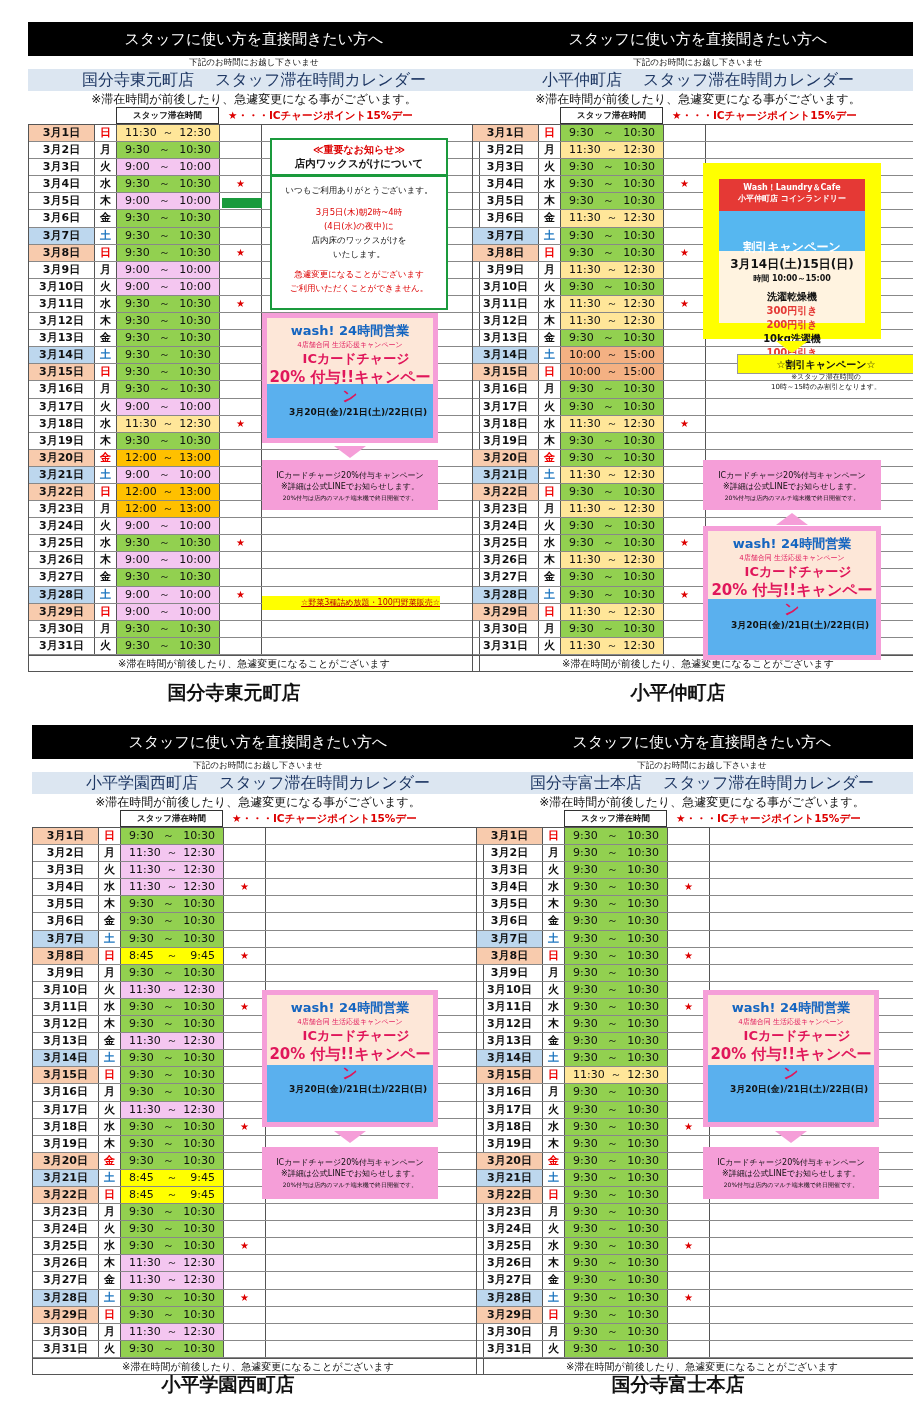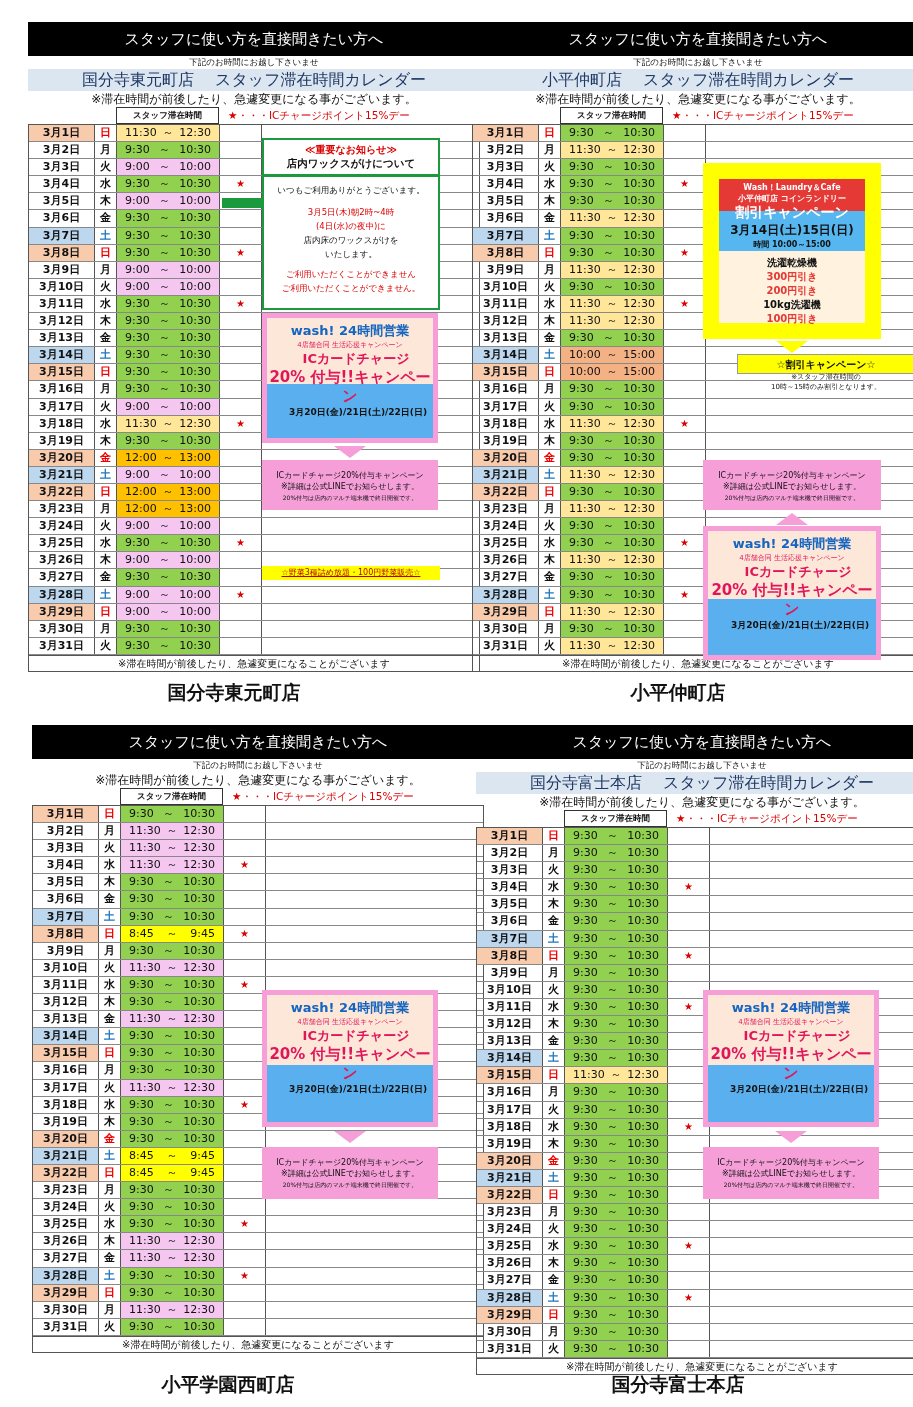--- a/index.html
+++ b/index.html
@@ -4,56 +4,56 @@
 <style>
   * { box-sizing: border-box; margin: 0; padding: 0; }
   body { width: 913px; height: 1407px; background: #fff; font-family: "DejaVu Sans", sans-serif; color: #111; position: relative; overflow: hidden; }
   .panel { position: absolute; width: 452px; }
   .banner { background: #000; color: #fff; text-align: center; font-size: 15px; height: 34px; line-height: 34px; }
   .subnote { text-align: center; font-size: 8.5px; height: 13px; line-height: 13px; }
   .title { background: #dce6f1; color: #1f3864; text-align: center; font-size: 16px; height: 22px; line-height: 22px; white-space: pre; }
   .caution { text-align: center; font-size: 12px; height: 16px; line-height: 16px; }
   .legendrow { position: relative; height: 17px; }
   .legendrow .hdr { position: absolute; left: 88px; width: 103px; height: 17px; border: 1px solid #333; font-size: 8.5px; text-align: center; line-height: 15px; font-weight: bold; background: #fff; }
-  .legendrow .icnote { position: absolute; left: 200px; font-size: 10.5px; color: #d00; font-weight: normal; line-height: 17px; }
+  .legendrow .icnote { position: absolute; left: 200px; font-size: 10.5px; color: #d00; font-weight: bold; line-height: 17px; }
   .grid { position: relative; border: 1px solid #555; }
   .row { display: flex; height: 17.1px; border-bottom: 1px solid #888; font-size: 11px; font-weight: bold; }
   .row .date { width: 66px; text-align: center; line-height: 16px; border-right: 1px solid #555; }
   .row .dow { width: 22px; text-align: center; line-height: 16px; border-right: 1px solid #555; }
   .row .time { width: 103px; display: flex; justify-content: space-between; padding: 0 8px; line-height: 16px; border-right: 1px solid #555; font-weight: normal; }
   .row .star { width: 42px; text-align: center; color: #d00; line-height: 16px; border-right: 1px solid #555; font-size: 10px; }
   .row .notes { flex: 1; }
   .sat .date { background: #bdd7ee; } .sat .dow { color: #1f77c0; }
   .hol .date { background: #f8cbad; } .hol .dow { color: #e00; }
   .c-green { background: #92d050; } .c-pink { background: #f4c6f0; } .c-cream { background: #ffe699; } .c-orange { background: #ffc000; } .c-salmon { background: #f4b183; } .c-yellow { background: #ffff00; }
   .footnote { text-align: center; font-size: 10px; height: 16px; line-height: 16px; border-top: 1px solid #555; }
   .storelabel { position: absolute; text-align: center; font-size: 19px; font-weight: bold; width: 412px; }
   .overlay { position: absolute; font-size: 8px; text-align: center; }
-  .notice-box { border: 2px solid #1a9a3c; background: #fff; }
+  .notice-box { border: 2px solid #1a9a3c; background: #fff; margin-left: 8px; }
   .notice-head { border-bottom: 3px solid #1a9a3c; padding: 3px; }
   .notice-head .red { color: #d00; font-size: 10px; font-weight: bold; }
   .notice-head .blk { font-size: 10.5px; font-weight: bold; }
   .notice-body { font-size: 8.5px; padding: 6px 2px; line-height: 14px; }
   .notice-body .red { color: #d00; }
   .ad { background: #f59ed8; padding: 5px; }
   .ad-inner { background: linear-gradient(180deg,#fde7d8 0%,#fde7d8 55%,#5ab0ee 55%,#5ab0ee 100%); height: 100%; position: relative; text-align: center; }
   .ad-brand { font-size: 13px; color: #1565c0; font-weight: bold; padding-top: 4px; }
   .ad-head { font-size: 13px; color: #e0165a; font-weight: bold; margin-left: 12px; }
   .ad-pct { font-size: 15px; color: #e0165a; font-weight: bold; }
   .ad-dates { font-size: 9px; font-weight: bold; padding-left: 16px; }
   .pinkbox { background: #f59ed8; font-size: 8px; text-align: center; padding: 10px 3px; line-height: 11px; }
   .pinkbox .small { font-size: 6px; }
   .arrow-down { width: 0; height: 0; border-left: 16px solid transparent; border-right: 16px solid transparent; border-top: 12px solid #f59ed8; margin: 3px auto; }
   .arrow-up { width: 0; height: 0; border-left: 16px solid transparent; border-right: 16px solid transparent; border-bottom: 12px solid #f59ed8; margin: 3px auto; }
   .arrow-down-y { width: 0; height: 0; border-left: 16px solid transparent; border-right: 16px solid transparent; border-top: 12px solid #ffff00; margin: 3px auto; }
   .yellowbar { background: #ffff00; font-size: 8px; text-align: center; color: #b00; text-decoration: underline; }
   .campaign { background: #ffff00; padding: 16px; }
   .camp-inner { background: linear-gradient(180deg,#e53935 0%,#e53935 22%,#56b7f0 22%,#56b7f0 50%,#fff3e0 50%); text-align: center; padding: 3px; }
   .camp-inner .t1 { color: #fff; font-size: 8px; font-weight: bold; }
-  .camp-inner .t2 { color: #111; font-size: 14px; font-weight: bold; }
+  .camp-inner .t2 { color: #111; font-size: 12px; font-weight: bold; margin-top: 35px; }
   .camp-inner .t3 { color: #111; font-size: 12px; font-weight: bold; }
   .camp-inner .t4 { font-size: 8px; font-weight: bold; }
   .camp-inner .price { color: #e53935; font-size: 10px; font-weight: bold; }
   .campnote { background: #ffff00; text-align: center; font-size: 7px; padding: 3px; border: 1px solid #999; }
   .campnote .big { font-size: 10px; font-weight: bold; }
   .greenarrow { position: absolute; width: 40px; height: 10px; background: #1a9a3c; }
 </style>
 </head>
 <body>
 
@@ -419,21 +419,21 @@
     <div class="blk">店内ワックスがけについて</div>
   </div>
   <div class="notice-body">
     <div>いつもご利用ありがとうございます。</div>
     <div style="height:8px"></div>
     <div class="red">3月5日(木)朝2時~4時</div>
     <div class="red">(4日(水)の夜中)に</div>
     <div>店内床のワックスがけを</div>
     <div>いたします。</div>
     <div style="height:6px"></div>
-    <div class="red">ご利用いただくことができません</div>
+    <div class="red">急遽変更になることがございます</div>
     <div class="red">ご利用いただくことができません。</div>
   </div>
 </div>
 <div class="greenarrow" style="left:222px;top:198px;"></div>
 
 <div class="overlay ad" style="left:262px;top:313px;width:176px;height:130px;">
   <div class="ad-inner">
     <div class="ad-brand">wash! 24時間営業</div>
     <div style="font-size:7px;color:#e0165a;">4店舗合同 生活応援キャンペーン</div>
     <div class="ad-head">ICカードチャージ</div>
@@ -442,21 +442,21 @@
   </div>
 </div>
 <div class="overlay" style="left:262px;top:443px;width:176px;">
     <div class="arrow-down"></div>
   </div>
 <div class="overlay pinkbox" style="left:262px;top:460px;width:176px;height:50px;">
   <div>ICカードチャージ20%付与キャンペーン</div>
   <div>※詳細は公式LINEでお知らせします。</div>
   <div class="small">20%付与は店内のマルチ端末機で終日開催です。</div>
 </div>
-<div class="overlay yellowbar" style="left:262px;top:566px;width:178px;height:14px;line-height:14px;">☆野菜3種詰め放題・100円野菜販売☆</div>
+<div class="overlay yellowbar" style="left:262px;top:596px;width:178px;height:14px;line-height:14px;text-align:right;">☆野菜3種詰め放題・100円野菜販売☆</div>
 
 <div class="panel" style="left:472px;top:22px;">
   <div class="banner">スタッフに使い方を直接聞きたい方へ</div>
   <div class="subnote">下記のお時間にお越し下さいませ</div>
   <div class="title">小平仲町店　 スタッフ滞在時間カレンダー</div>
   <div class="caution">※滞在時間が前後したり、急遽変更になる事がございます。</div>
   <div class="legendrow">
     <div class="hdr">スタッフ滞在時間</div>
     <div class="icnote">★・・・ICチャージポイント15%デー</div>
   </div>
@@ -843,20 +843,21 @@
     <div style="font-size:7px;color:#e0165a;">4店舗合同 生活応援キャンペーン</div>
     <div class="ad-head">ICカードチャージ</div>
     <div class="ad-pct">20% 付与!!キャンペーン</div>
     <div class="ad-dates">3月20日(金)/21日(土)/22日(日)</div>
   </div>
 </div>
 
 <div class="panel" style="left:32px;top:725px;">
   <div class="banner">スタッフに使い方を直接聞きたい方へ</div>
   <div class="subnote">下記のお時間にお越し下さいませ</div>
+  <div class="title">小平学園西町店　 スタッフ滞在時間カレンダー</div>
   <div class="caution">※滞在時間が前後したり、急遽変更になる事がございます。</div>
   <div class="legendrow">
     <div class="hdr">スタッフ滞在時間</div>
     <div class="icnote">★・・・ICチャージポイント15%デー</div>
   </div>
   <div class="grid">
       <div class="row hol">
         <div class="date">3月1日</div>
         <div class="dow">日</div>
         <div class="time c-green">

